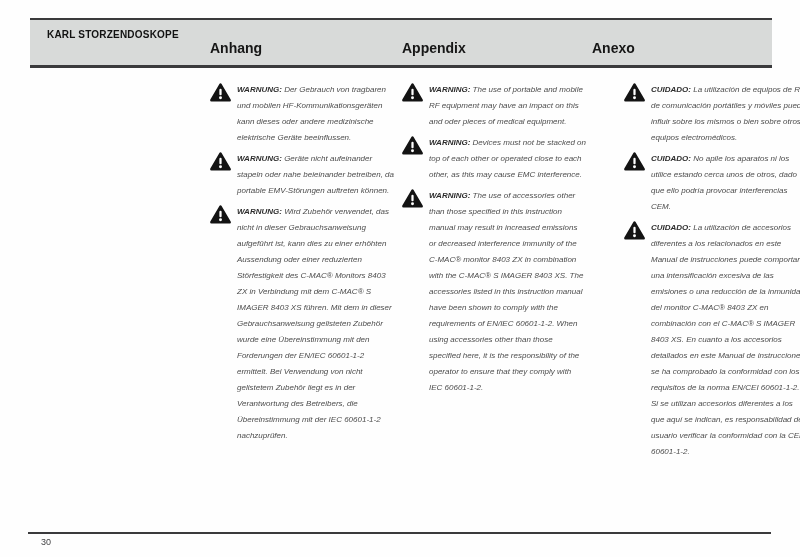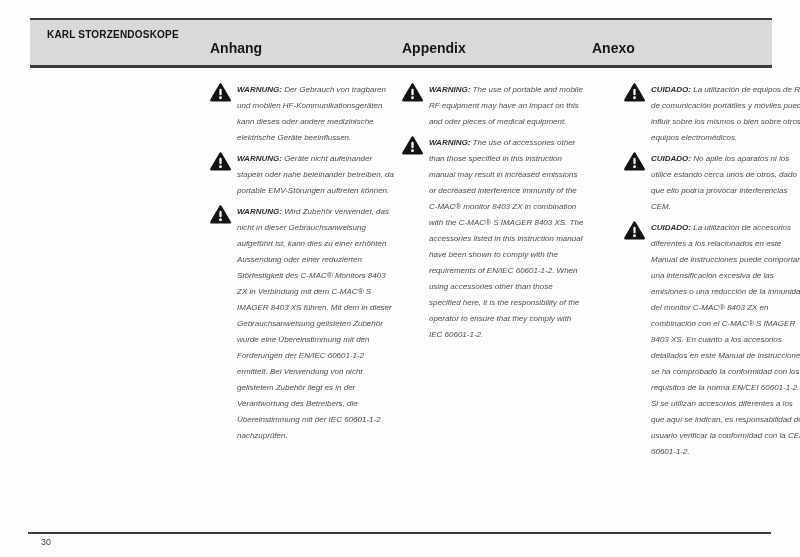--- a/index.html
+++ b/index.html
@@ -126,20 +126,30 @@
       <span class="warn-text"><b class="warn-label">WARNING:</b> <span>The use of portable and mobile RF equipment may have an impact on this and oder pieces of medical equipment.</span></span>
     </div>
     <div class="warning">
       <span class="warn-icon">
         <svg width="21" height="19" viewBox="0 0 24 22">
             <path d="M12 2 L22.5 20 L1.5 20 Z" fill="#131313" stroke="#131313" stroke-width="3" stroke-linejoin="round"></path>
             <rect x="10.7" y="6.8" width="2.6" height="7.4" rx="1.2" fill="#fff"></rect>
             <circle cx="12" cy="17.1" r="1.7" fill="#fff"></circle>
           </svg>
       </span>
+      <span class="warn-text"><b class="warn-label">WARNING:</b> <span>Devices must not be stacked on top of each other or operated close to each other, as this may cause EMC interference.</span></span>
+    </div>
+    <div class="warning">
+      <span class="warn-icon">
+        <svg width="21" height="19" viewBox="0 0 24 22">
+            <path d="M12 2 L22.5 20 L1.5 20 Z" fill="#131313" stroke="#131313" stroke-width="3" stroke-linejoin="round"></path>
+            <rect x="10.7" y="6.8" width="2.6" height="7.4" rx="1.2" fill="#fff"></rect>
+            <circle cx="12" cy="17.1" r="1.7" fill="#fff"></circle>
+          </svg>
+      </span>
       <span class="warn-text"><b class="warn-label">WARNING:</b> <span>The use of accessories other than those specified in this instruction manual may result in increased emissions or decreased interference immunity of the C-MAC® monitor 8403 ZX in combination with the C-MAC® S IMAGER 8403 XS. The accessories listed in this instruction manual have been shown to comply with the requirements of EN/IEC 60601-1-2. When using accessories other than those specified here, it is the responsibility of the operator to ensure that they comply with IEC 60601-1-2.</span></span>
     </div>
   </div>
 
   <div class="col c3">
     <div class="warning">
       <span class="warn-icon">
         <svg width="21" height="19" viewBox="0 0 24 22">
             <path d="M12 2 L22.5 20 L1.5 20 Z" fill="#131313" stroke="#131313" stroke-width="3" stroke-linejoin="round"></path>
             <rect x="10.7" y="6.8" width="2.6" height="7.4" rx="1.2" fill="#fff"></rect>

